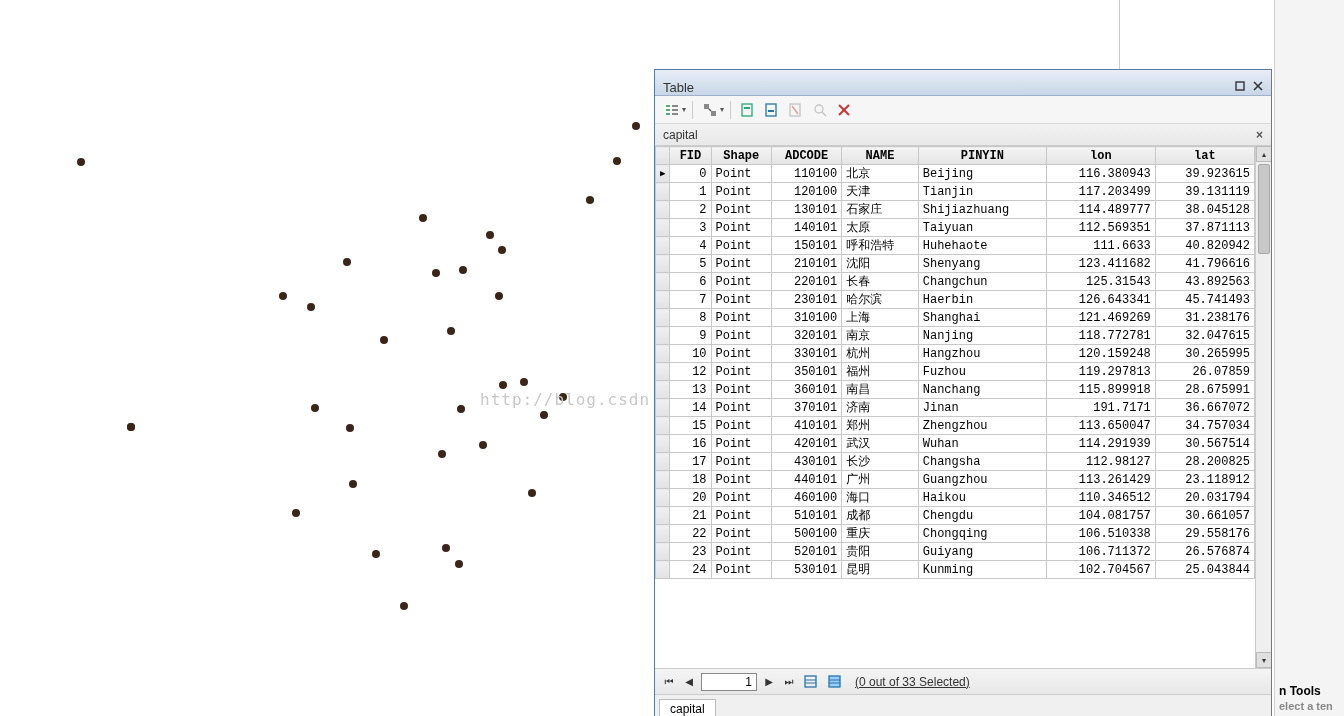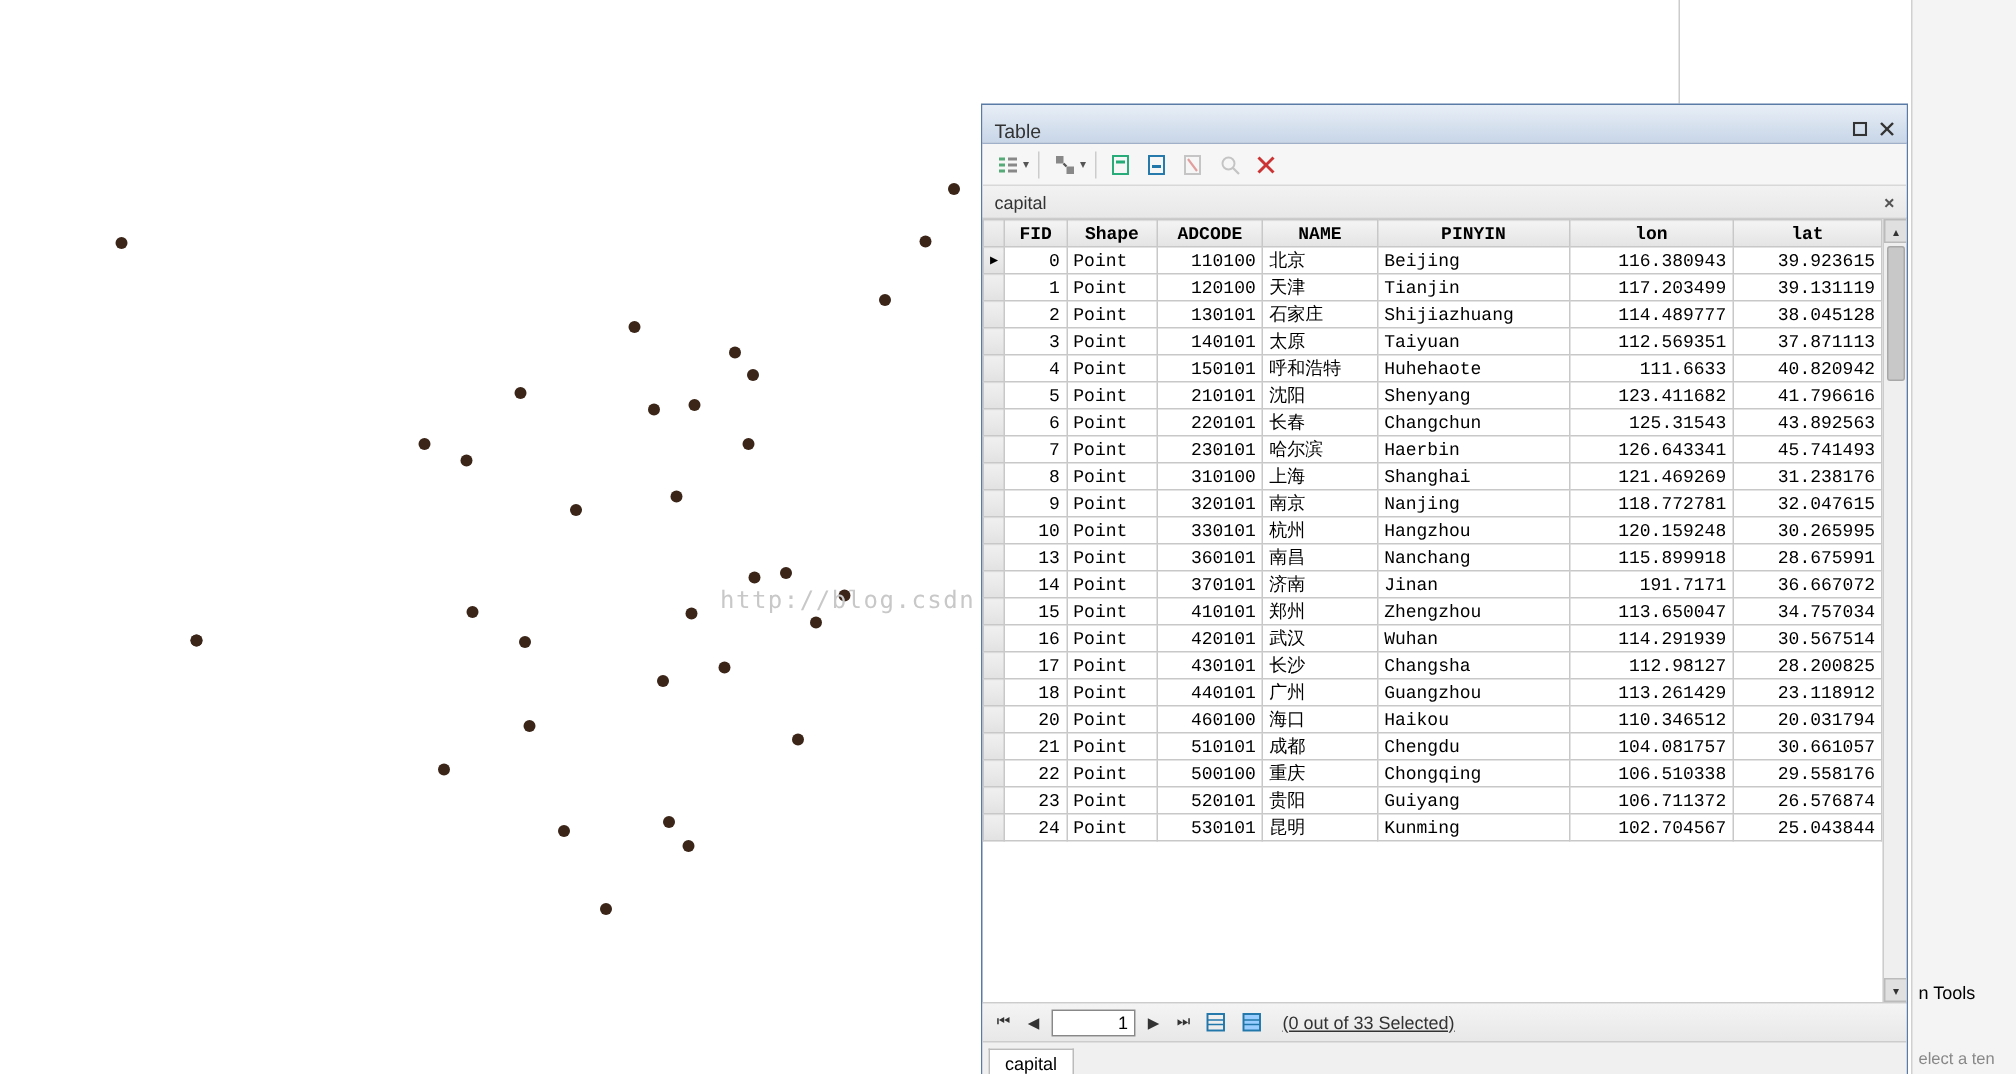--- a/index.html
+++ b/index.html
@@ -2,22 +2,22 @@
 <html><head>
 <meta charset="utf-8">
 <style>
 * { box-sizing: border-box; margin: 0; padding: 0; }
 body { font-family: "Segoe UI", Tahoma, sans-serif; font-size: 12px; background: #fff; width: 1344px; height: 716px; position: relative; overflow: hidden; }
 .canvas-area { position: absolute; left: 0; top: 0; width: 1120px; height: 716px; border-right: 1px solid #ccc; }
 .canvas-area-inner { position: absolute; left: 0; top: 0; width: 1120px; height: 716px; }
 .map-point { position: absolute; width: 8px; height: 8px; background: #3a2518; border-radius: 50%; }
 .watermark { position: absolute; left: 480px; top: 390px; color: #c8c8c8; font-size: 16px; font-family: monospace; letter-spacing: 1px; pointer-events: none; }
 .right-panel { position: absolute; right: 0; top: 0; width: 70px; height: 716px; background: #f4f4f4; border-left: 1px solid #d0d0d0; }
-.right-panel .tools-label { position: absolute; top: 655px; left: 4px; font-weight: normal; white-space: nowrap; }
-.right-panel .hint { position: absolute; top: 700px; left: 4px; color: #888; font-size: 11px; white-space: nowrap; }
+.right-panel .tools-label { position: absolute; top: 684px; left: 4px; font-weight: bold; white-space: nowrap; }
+.right-panel .hint { position: absolute; top: 700px; left: 4px; color: #888; font-size: 11px; white-space: nowrap; font-weight: bold; }
 .table-window { position: absolute; left: 654px; top: 69px; width: 618px; height: 650px; border: 1px solid #5a7ba6; background: #fff; display: flex; flex-direction: column; box-shadow: 0 0 0 1px #fff inset; }
 .tw-titlebar { height: 26px; background: linear-gradient(#e8eef6, #c8d6e8); border-bottom: 1px solid #a0b0c8; display: flex; align-items: flex-end; padding: 0 4px; }
 .tw-title { font-size: 13px; color: #333; flex: 1; padding-left: 4px; }
 .tw-btn { width: 18px; height: 18px; display: flex; align-items: center; justify-content: center; cursor: pointer; font-size: 11px; color: #333; }
 .tw-btn svg { width: 10px; height: 10px; }
 .tw-toolbar { height: 28px; background: #f6f6f6; border-bottom: 1px solid #d8d8d8; display: flex; align-items: center; padding: 0 6px; gap: 2px; }
 .tw-toolbar .tb-icon { width: 22px; height: 22px; display: flex; align-items: center; justify-content: center; cursor: pointer; }
 .tw-toolbar .tb-sep { width: 1px; height: 18px; background: #ccc; margin: 0 4px; }
 .tw-toolbar .dropdown-arrow { font-size: 8px; color: #555; margin-left: -3px; }
 .tw-subheader { height: 22px; background: linear-gradient(#f2f2f2,#e8e8e8); border-bottom: 1px solid #ccc; display: flex; align-items: center; padding: 0 8px; font-size: 12px; color: #333; }
@@ -282,20 +282,30 @@
               <td class="num">10</td>
               <td class="txt">Point</td>
               <td class="num">330101</td>
               <td class="txt">杭州</td>
               <td class="txt">Hangzhou</td>
               <td class="num">120.159248</td>
               <td class="num">30.265995</td>
             </tr>
             <tr>
               <td class="rowsel"></td>
+              <td class="num">12</td>
+              <td class="txt">Point</td>
+              <td class="num">350101</td>
+              <td class="txt">福州</td>
+              <td class="txt">Fuzhou</td>
+              <td class="num">119.297813</td>
+              <td class="num">26.07859</td>
+            </tr>
+            <tr>
+              <td class="rowsel"></td>
               <td class="num">13</td>
               <td class="txt">Point</td>
               <td class="num">360101</td>
               <td class="txt">南昌</td>
               <td class="txt">Nanchang</td>
               <td class="num">115.899918</td>
               <td class="num">28.675991</td>
             </tr>
             <tr>
               <td class="rowsel"></td>

